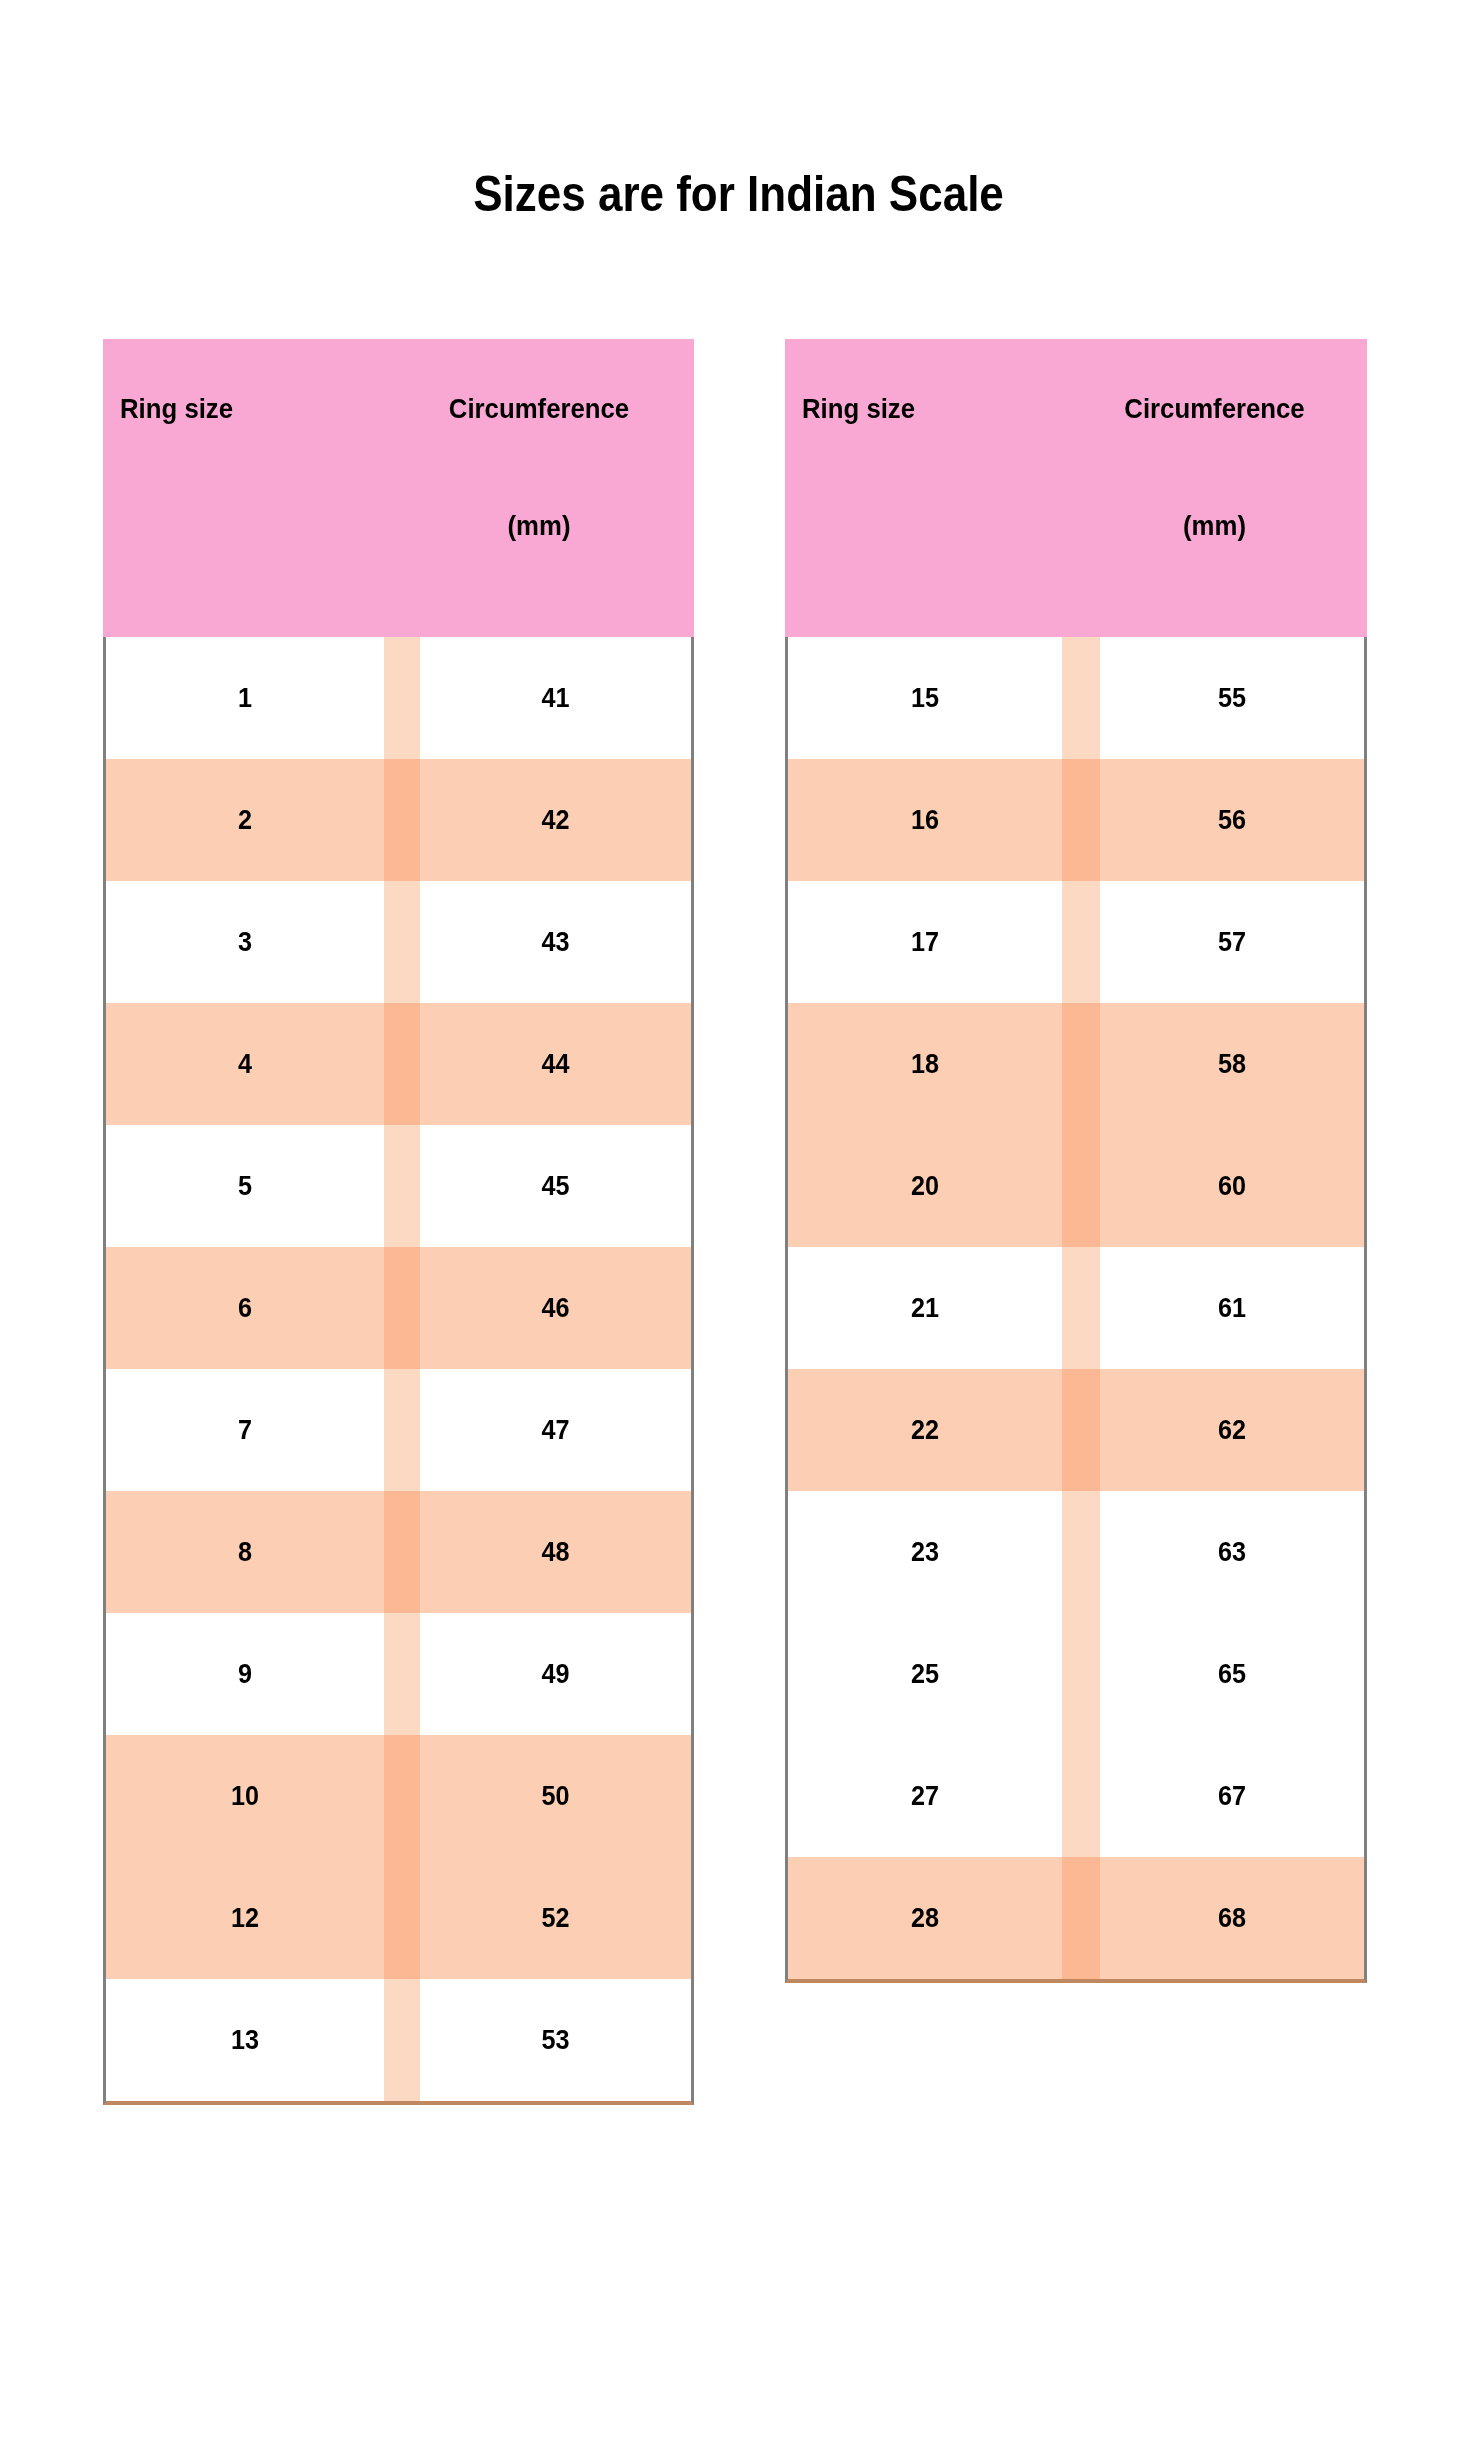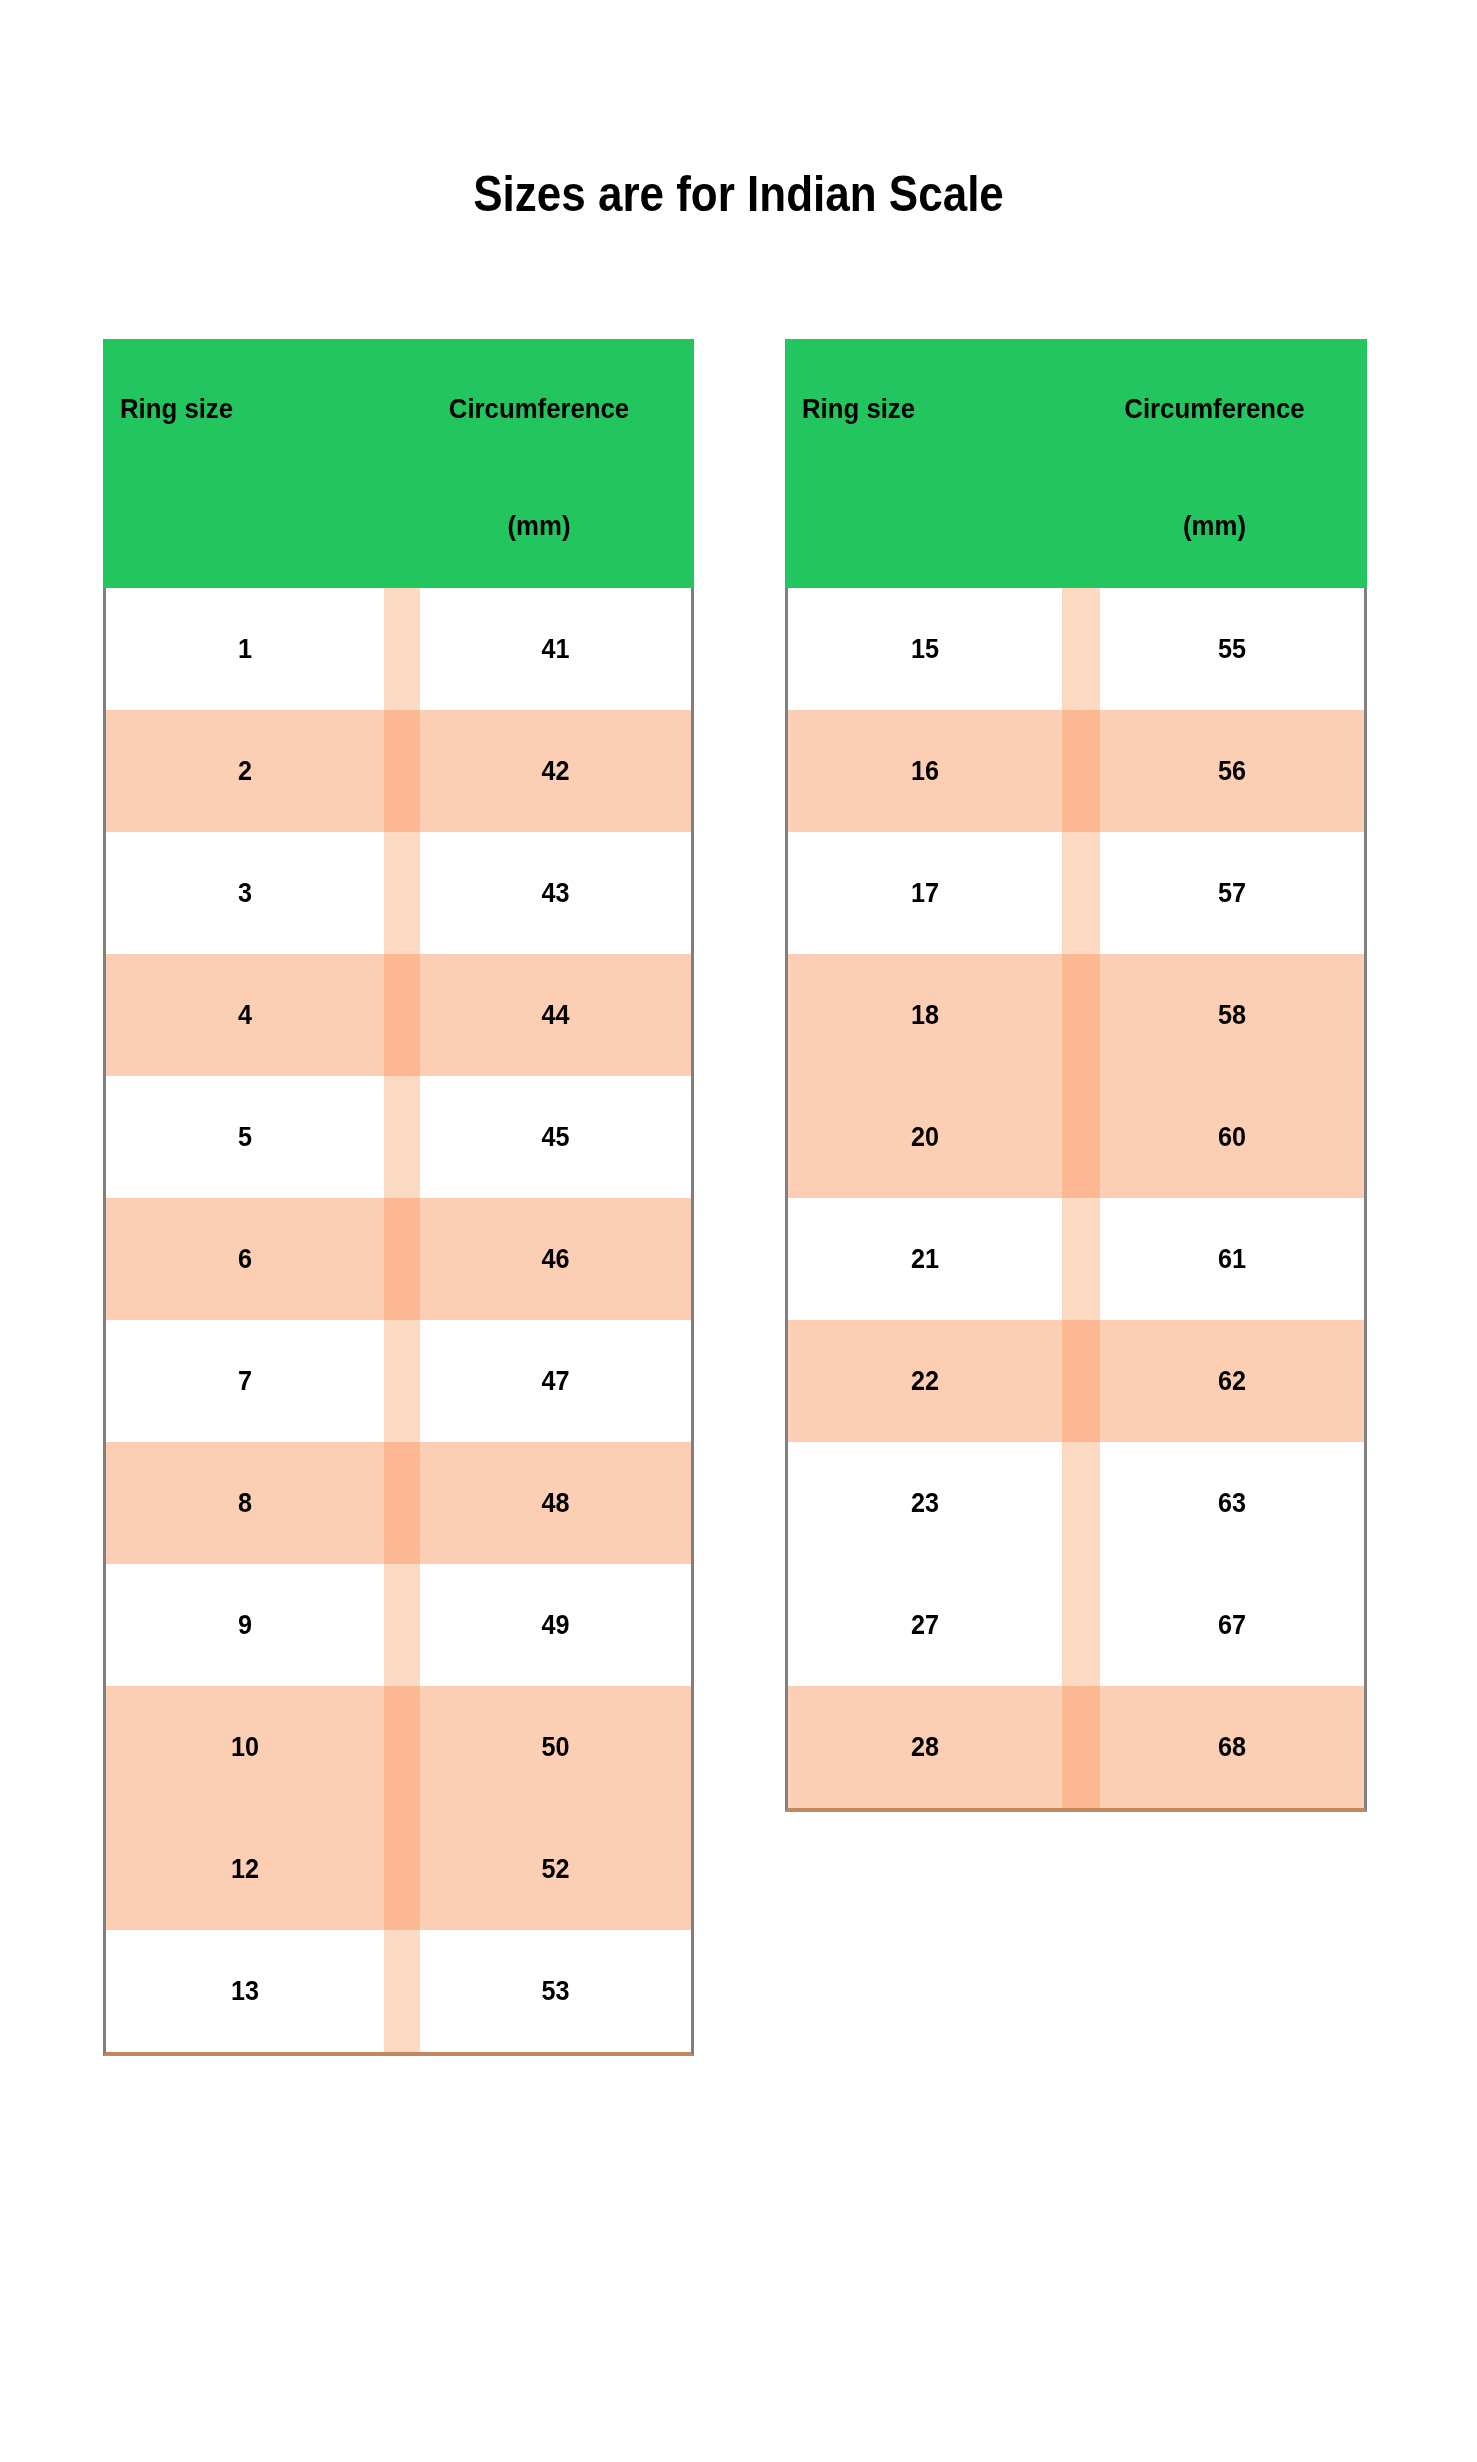--- a/index.html
+++ b/index.html
@@ -36,22 +36,22 @@
     position: absolute;
     top: 339px;
     box-sizing: border-box;
   }
   #table-left  { left: 103px;  width: 591px; }
   #table-right { left: 785px; width: 582px; }
 
   
   .table-header {
     position: relative;
-    height: 249px;
-    background: #22c55e;
+    height: 298px;
+    background: #f9a8d4;
     box-sizing: border-box;
   }
   .hdr-cell {
     position: absolute;
     color: #000000;
     font-weight: bold;
     font-size: 28px;
     transform: scaleX(0.92);
     white-space: nowrap;
   }
@@ -241,20 +241,25 @@
         <div class="cell cell-size">22</div>
         <div class="cell cell-circ">62</div>
       </div>
       <div class="row odd">
         <div class="col-divider"></div>
         <div class="cell cell-size">23</div>
         <div class="cell cell-circ">63</div>
       </div>
       <div class="row odd">
         <div class="col-divider"></div>
+        <div class="cell cell-size">25</div>
+        <div class="cell cell-circ">65</div>
+      </div>
+      <div class="row odd">
+        <div class="col-divider"></div>
         <div class="cell cell-size">27</div>
         <div class="cell cell-circ">67</div>
       </div>
       <div class="row even">
         <div class="col-divider"></div>
         <div class="cell cell-size">28</div>
         <div class="cell cell-circ">68</div>
       </div>
     </div>
 </div>

